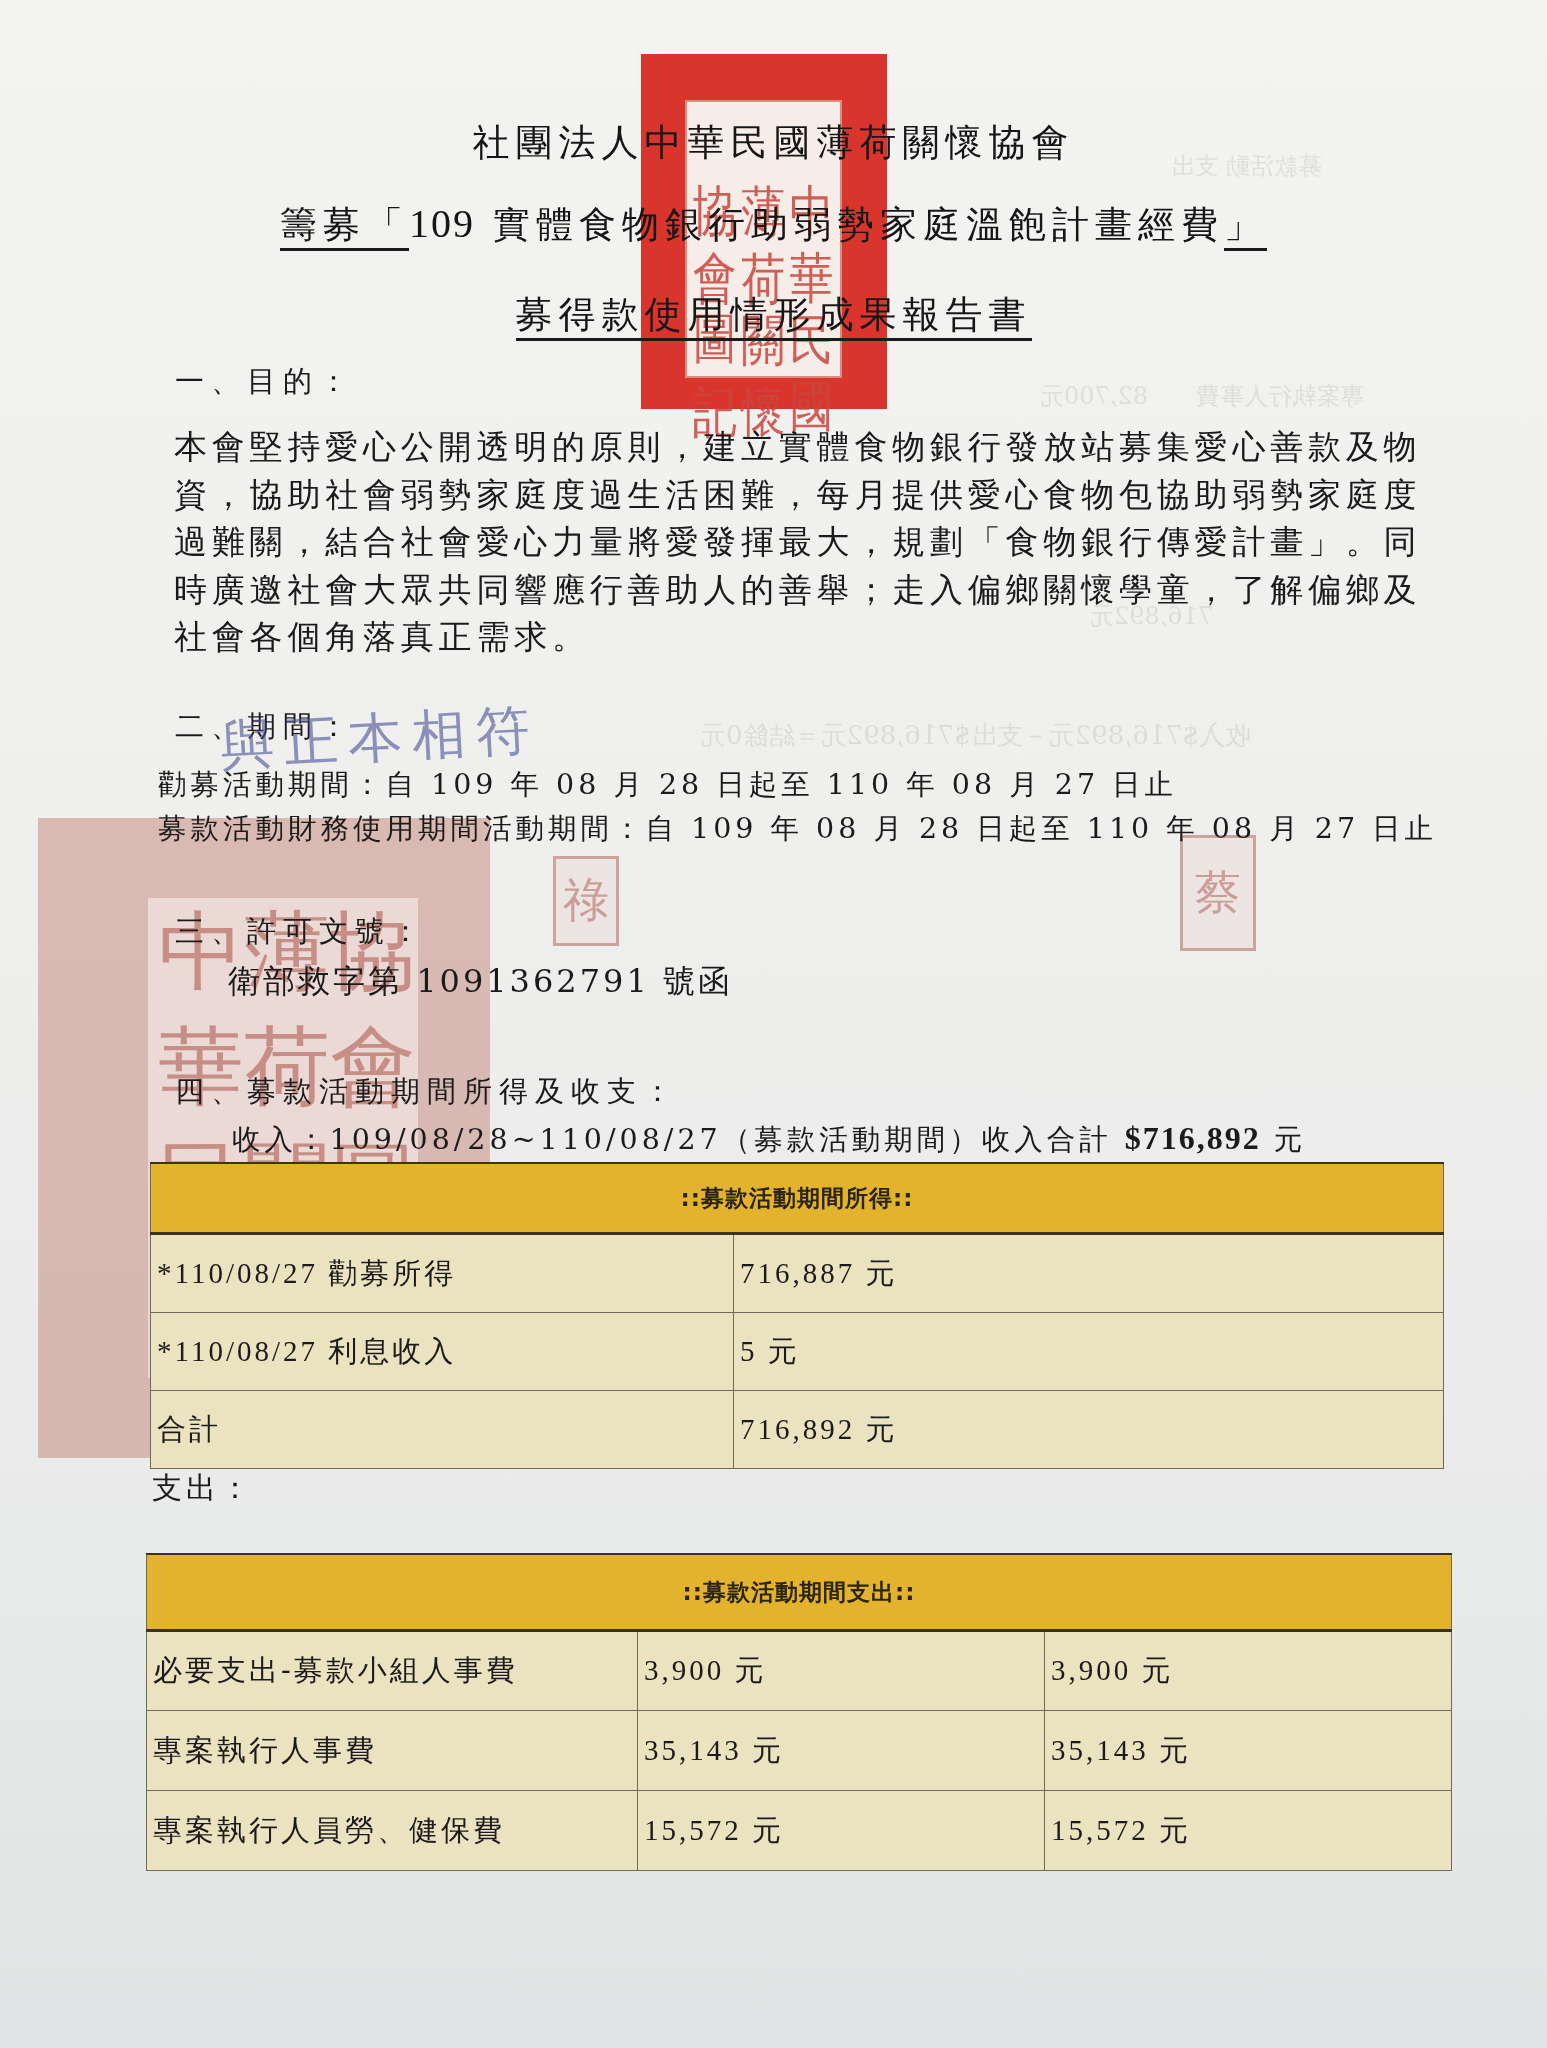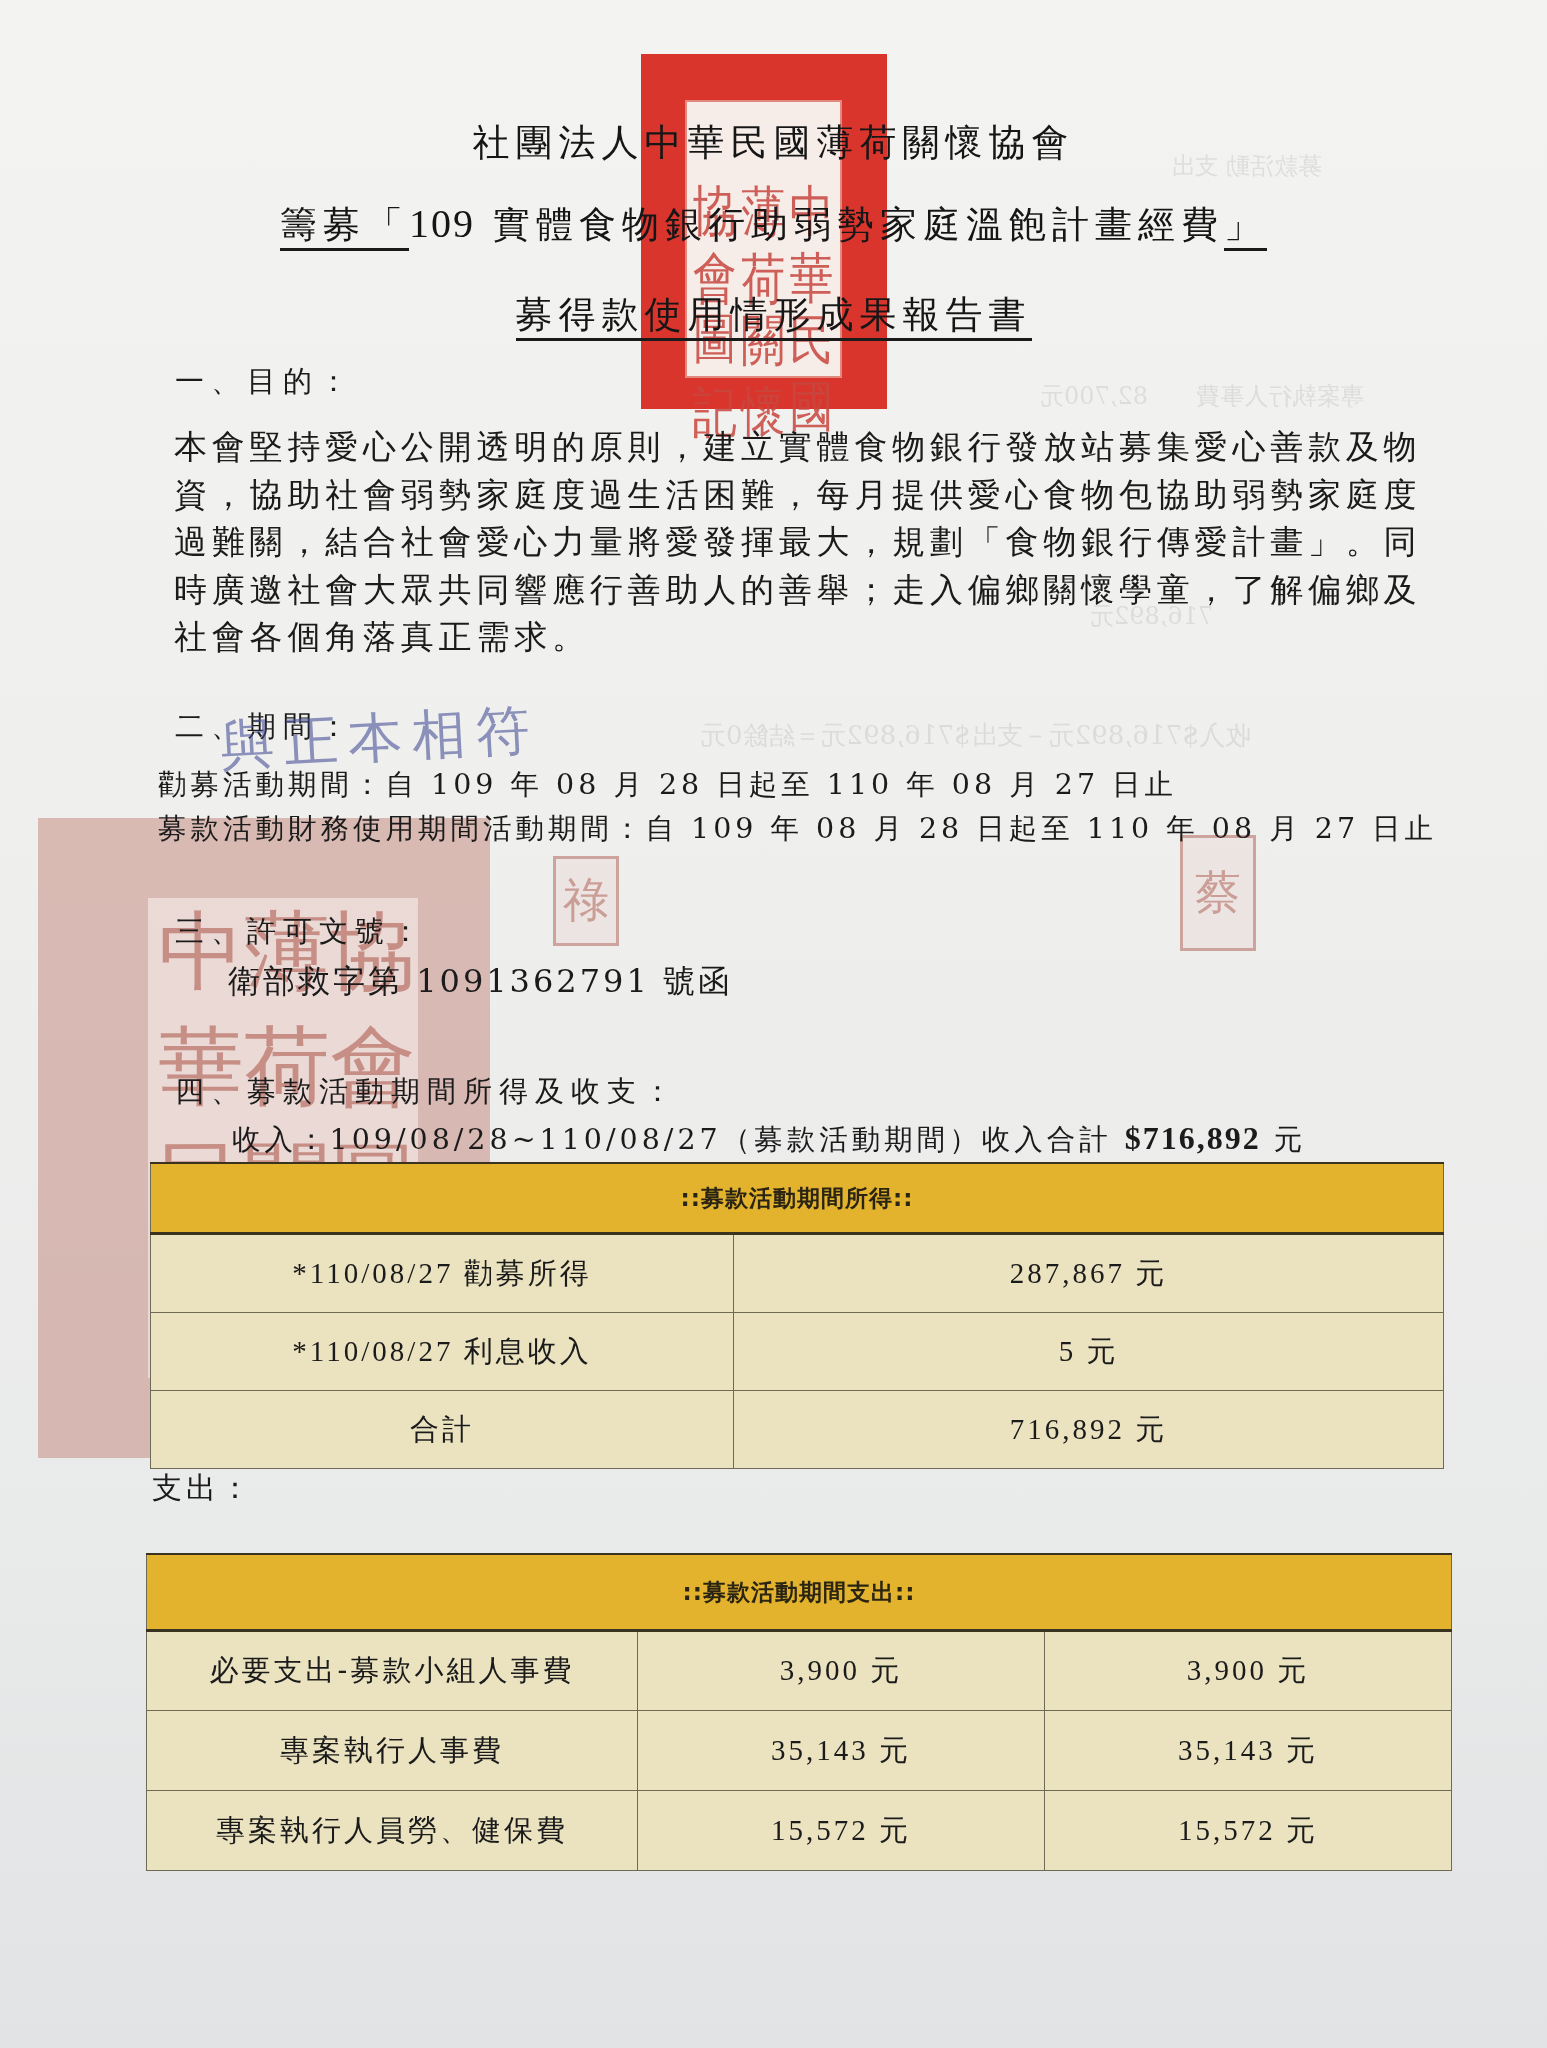--- a/index.html
+++ b/index.html
@@ -78,21 +78,21 @@
     font-size: 33px; line-height: 47.5px; letter-spacing: 4.8px; margin: 16px;
   }
   .line { position: absolute; font-size: 28.5px; letter-spacing: 4px; white-space: nowrap; }
   .permit { font-size: 32px; font-weight: normal; letter-spacing: 3px; }
   .amount-bold { font-weight: bold; font-size: 32px; letter-spacing: 2px; }
   .num { font-family: "Liberation Serif", serif; }
 
   
   table { position: absolute; border-collapse: collapse; z-index: 2; }
   td, th {
-    border: 1.5px solid #6e6a55; font-weight: normal; text-align: center; vertical-align: middle;
+    border: 1.5px solid #6e6a55; font-weight: normal; text-align: left; vertical-align: middle;
     font-size: 29px; letter-spacing: 3px;
   }
   .band {
     background: #e4b32e; text-align: center; font-family: "DejaVu Sans", sans-serif;
     font-size: 23px; letter-spacing: 1px; font-weight: bold; color: #2a2412;
     border-top: 2px solid #3a3320; border-bottom: 3px solid #3a3320;
   }
   .cell { background: #ebe3c0; padding: 0 6px; }
   #income-table { left: 150px; top: 1162px; width: 1294px; }
   #income-table .band { height: 66px; }
@@ -185,21 +185,21 @@
       <span>元</span>
     </div>
 
     <table id="income-table">
       <tbody>
           <tr>
             <th class="band" colspan="2">::募款活動期間所得::</th>
           </tr>
       <tr>
         <td class="cell c1 num">*110/08/27 勸募所得</td>
-        <td class="cell num">287,867 元</td>
+        <td class="cell num">716,887 元</td>
       </tr>
       <tr>
         <td class="cell c1 num">*110/08/27 利息收入</td>
         <td class="cell num">5 元</td>
       </tr>
       <tr>
         <td class="cell c1" style="height:62px;">合計</td>
         <td class="cell num">716,892 元</td>
       </tr>
     </tbody>

